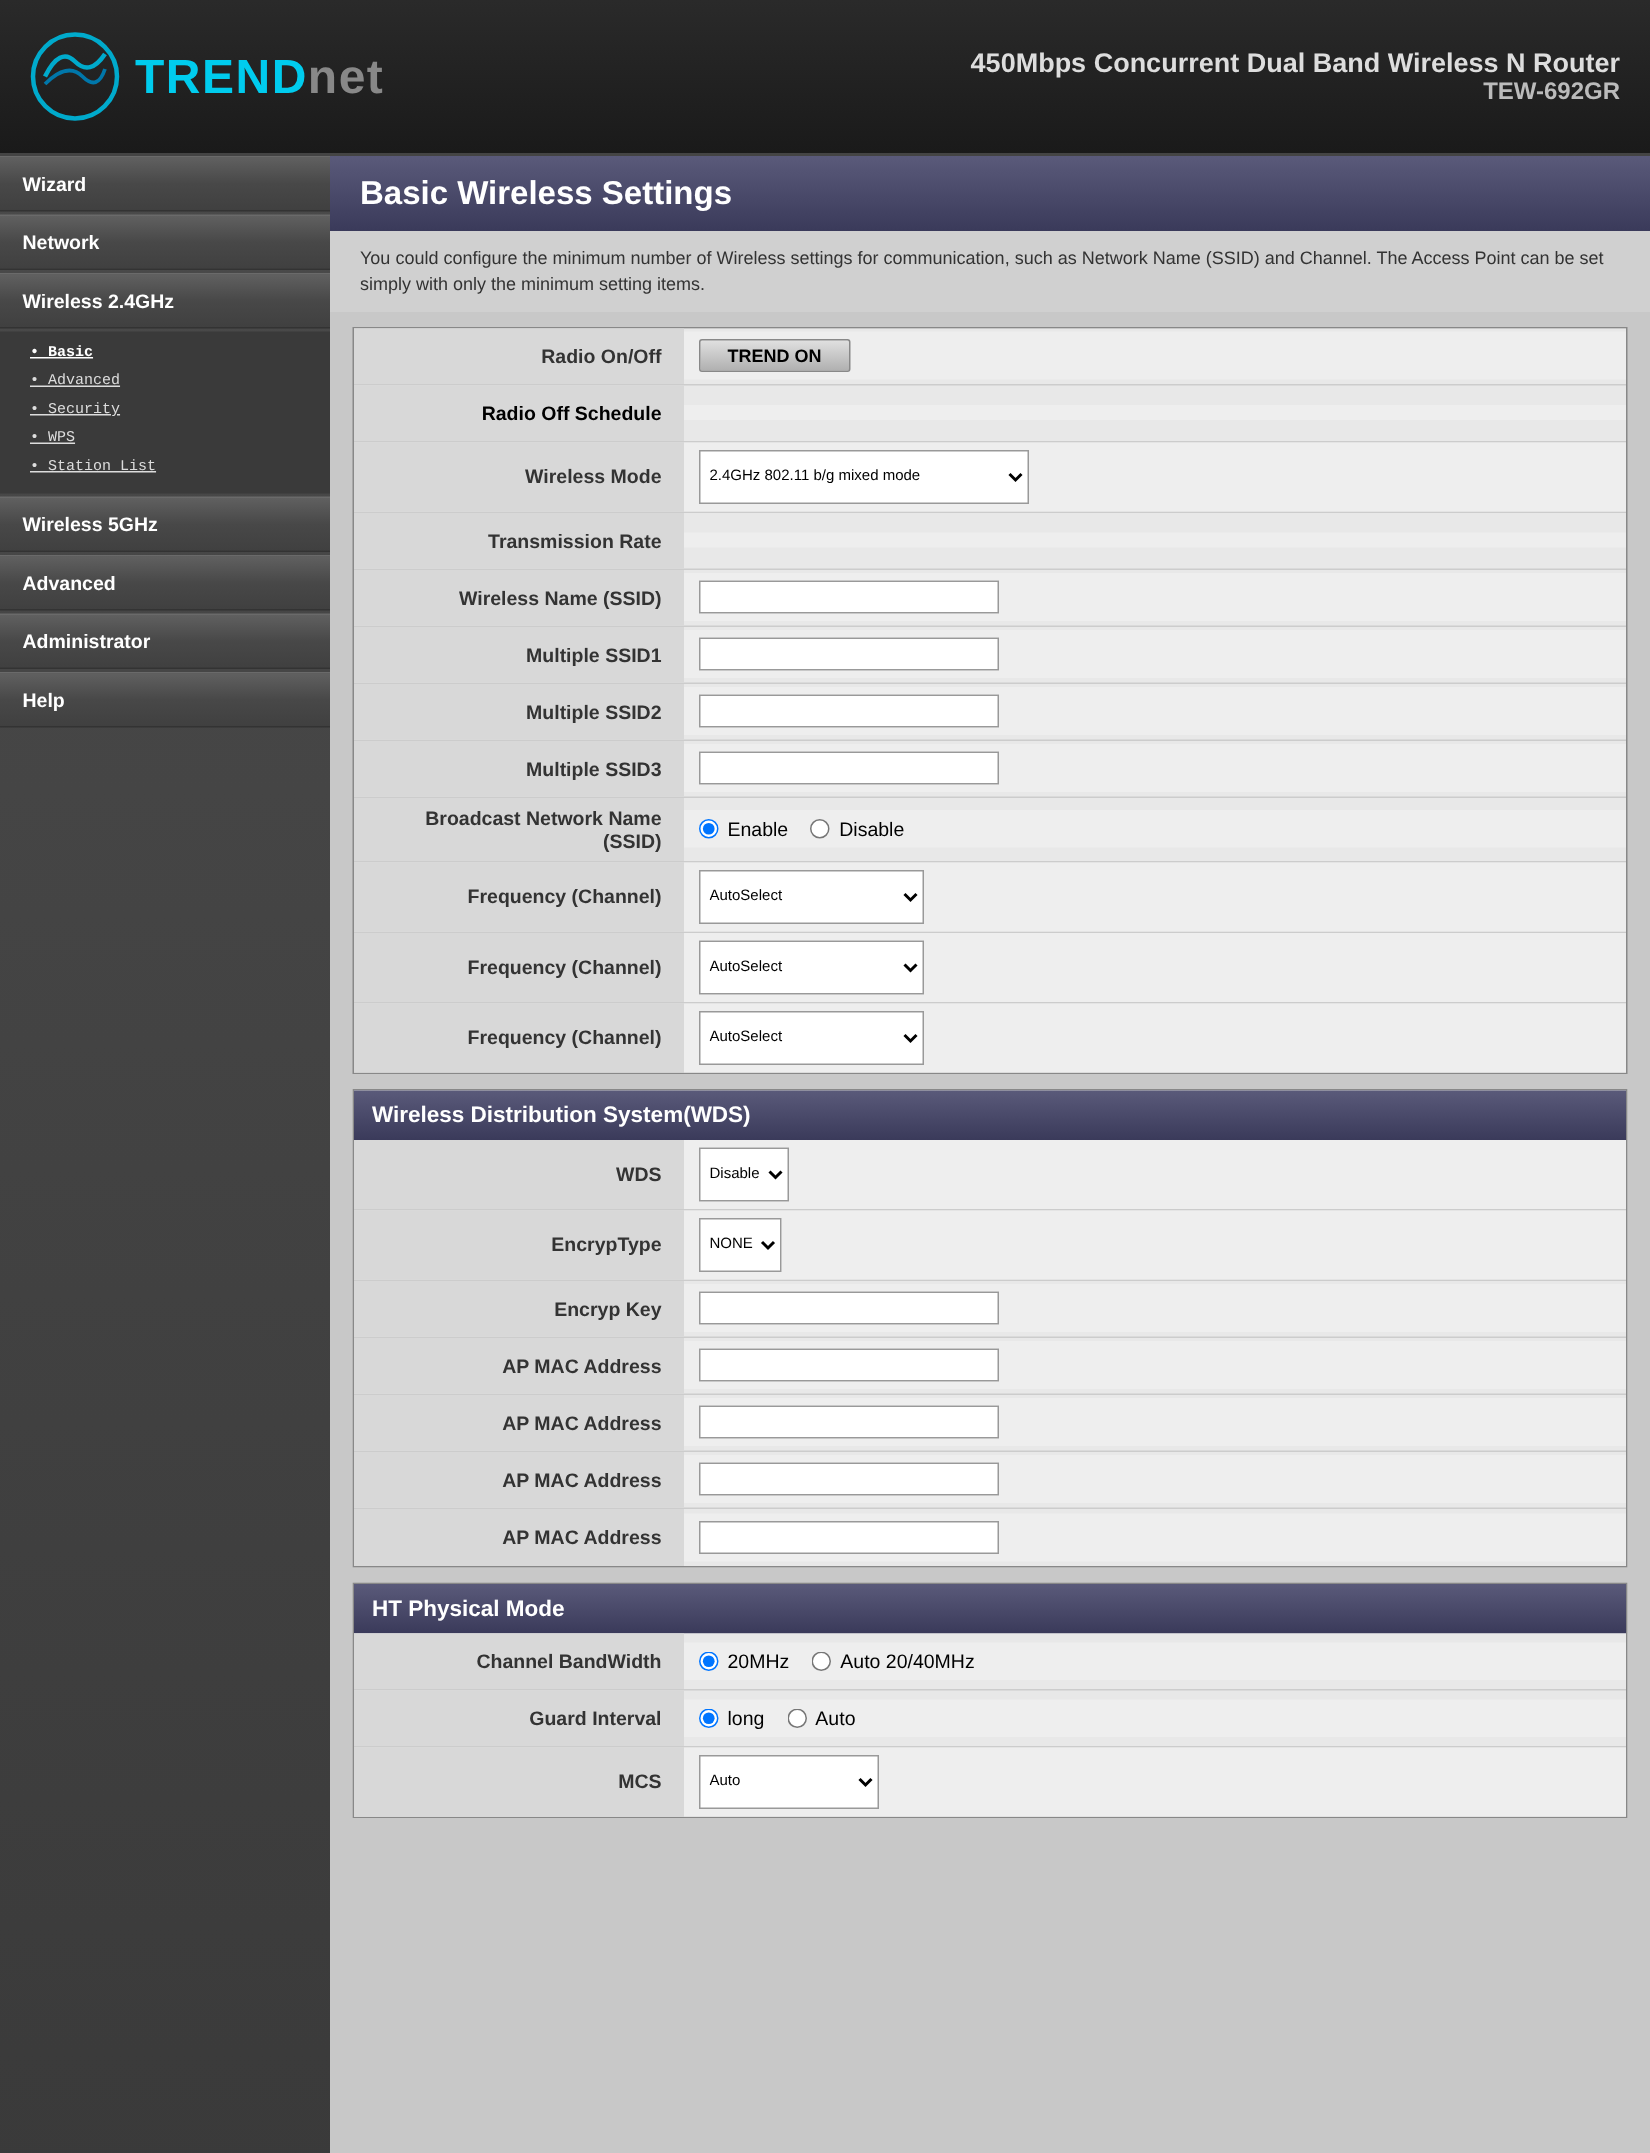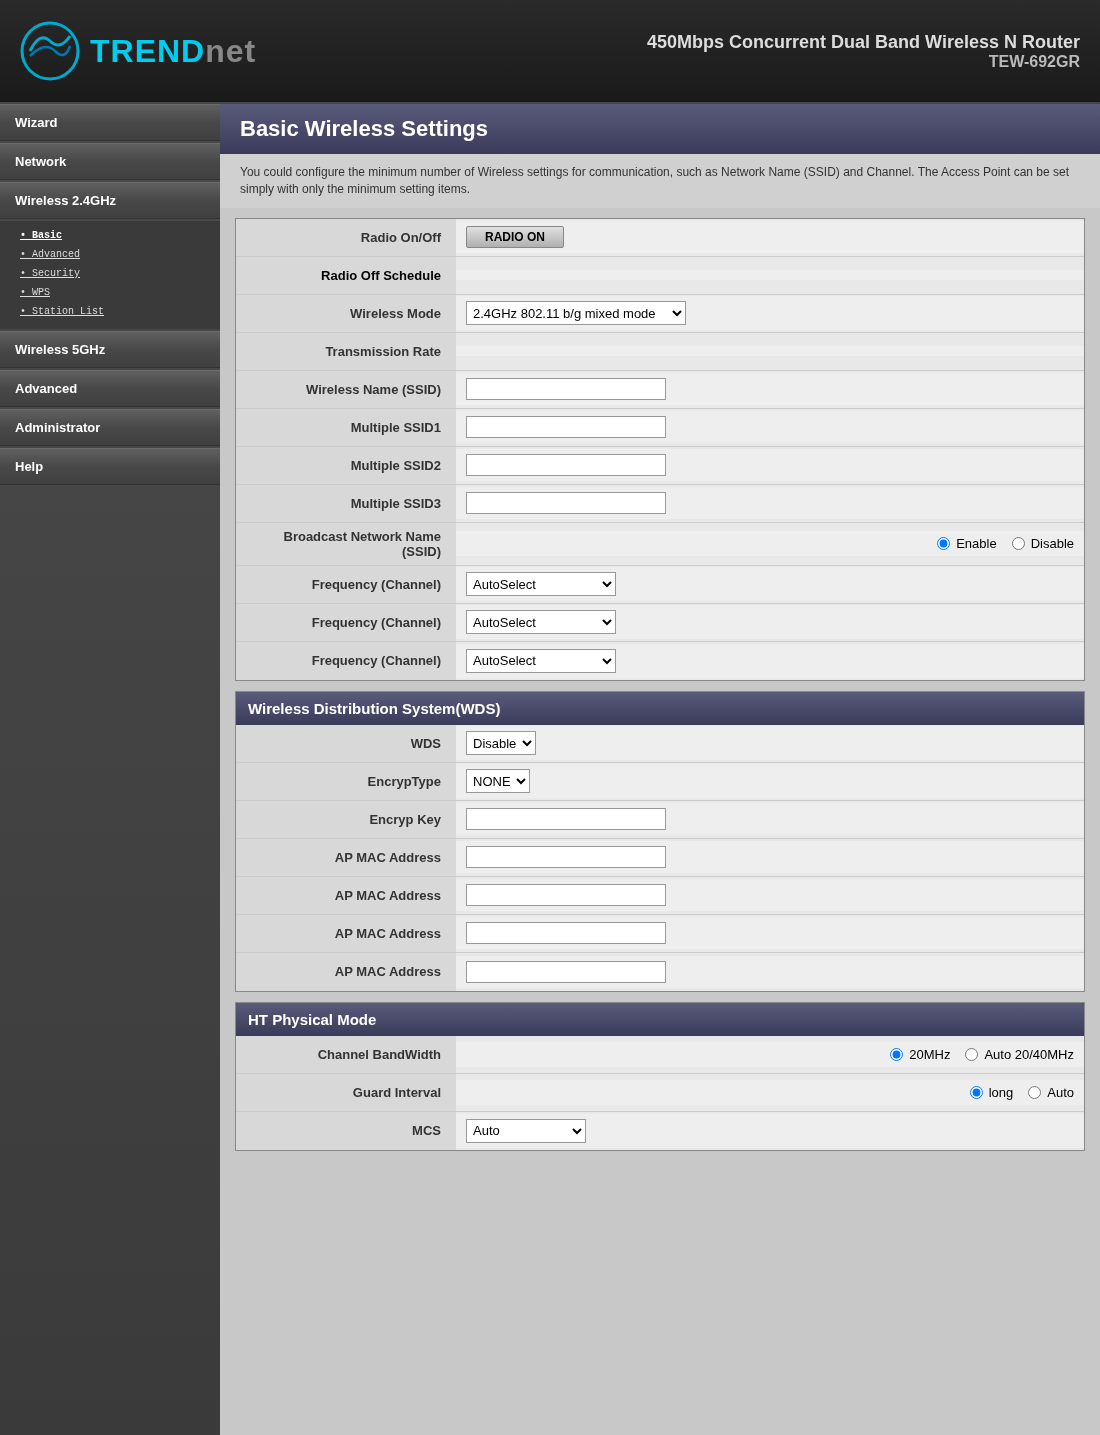--- a/index.html
+++ b/index.html
@@ -163,36 +163,35 @@
     input[type="text"] {
       width: 200px;
       height: 22px;
       border: 1px solid #999;
       padding: 2px 4px;
       font-size: 12px;
       background: #fff;
     }
 
     select {
-      height: 24px;
+      height: 36px;
       border: 1px solid #999;
-      font-size: 13px;
+      font-size: 10px;
       background: #fff;
       padding: 1px 2px;
     }
 
     input[type="radio"] {
       margin-right: 3px;
     }
 
     .radio-group {
       display: flex;
       align-items: center;
       gap: 15px;
-      justify-content: flex-end;
     }
     .radio-label {
       display: flex;
       align-items: center;
       gap: 3px;
       font-size: 13px;
     }
   </style>
 </head>
 <body>
@@ -238,21 +237,21 @@
       <div class="page-title">Basic Wireless Settings</div>
     </div>
     <div class="page-description">You could configure the minimum number of Wireless settings for communication, such as Network Name (SSID) and Channel. The Access Point can be set simply with only the minimum setting items.</div>
 
     <div class="section">
       <div class="section-body">
 
         <div class="form-row">
           <div class="form-label">Radio On/Off</div>
           <div class="form-value">
-            <button class="radio-on-btn">RADIO ON</button>
+            <button class="radio-on-btn">TREND ON</button>
           </div>
         </div>
 
         <div class="form-row">
           <div class="form-label dimmed">Radio Off Schedule</div>
           <div class="form-value"></div>
         </div>
 
         <div class="form-row">
           <div class="form-label">Wireless Mode</div>

